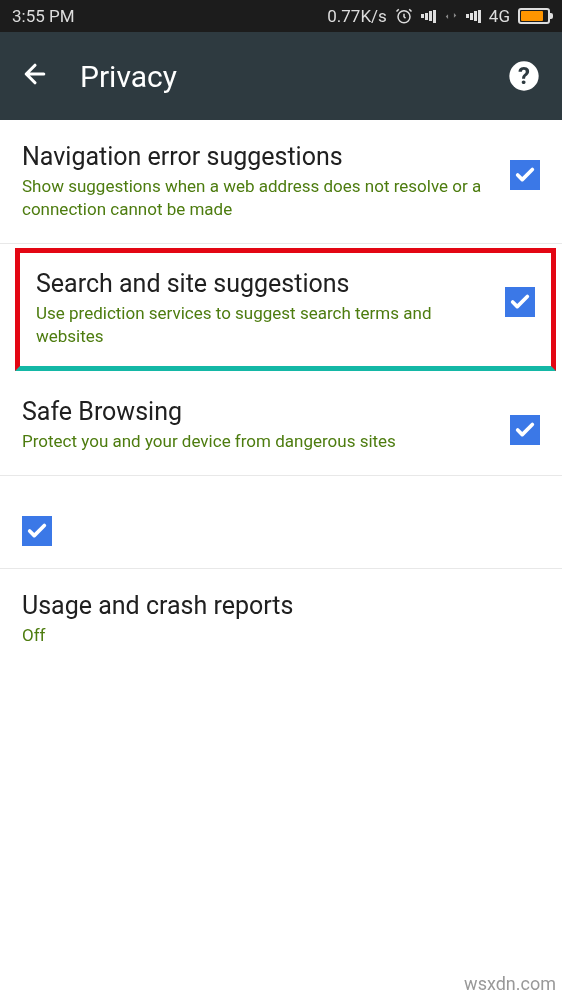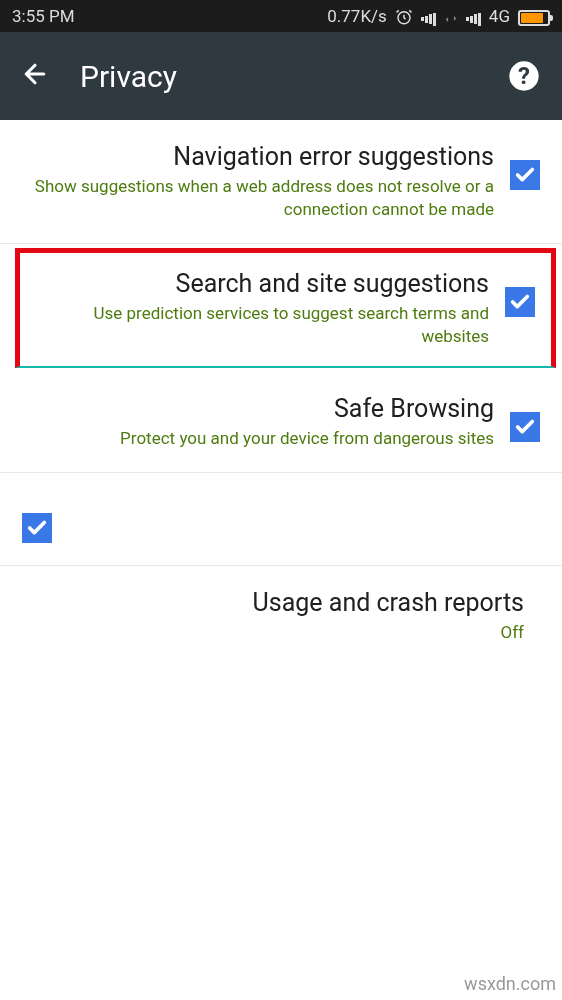--- a/index.html
+++ b/index.html
@@ -14,21 +14,21 @@
     .status-bar {
       height: 32px;
       background: #1c1c1c;
       color: #ddd;
       display: flex;
       align-items: center;
       padding: 14px 12px;
       font-size: 17px;
     }
     .status-left { flex: 0 0 auto; }
-    .status-right { flex: 1; display: flex; justify-content: flex-end; align-items: flex-end; gap: 8px; }
+    .status-right { flex: 1; display: flex; justify-content: flex-end; align-items: center; gap: 8px; }
     .status-right span, .status-right svg { display: inline-flex; align-items: center; }
     .battery {
       width: 32px; height: 16px; border: 2px solid #ddd; border-radius: 3px;
       position: relative; display: inline-block;
     }
     .battery::after { content:''; position:absolute; right:-5px; top:3px; width:3px; height:6px; background:#ddd; border-radius:0 2px 2px 0; }
     .battery-fill { position:absolute; left:1px; top:1px; bottom:1px; width:80%; background:#ff9500; border-radius:1px; }
     .app-bar {
       height: 88px;
       background: #2e3a40;
@@ -40,42 +40,42 @@
     .back-arrow { margin-right: 30px; cursor: pointer; }
     .app-title { font-size: 30px; font-weight: 400; flex: 1; }
     .help-button { width: 36px; height: 36px; display:flex; align-items:center; justify-content:center; cursor:pointer; }
     .content { background: #fff; }
     .setting-row {
       padding: 22px 22px 22px 22px;
       display: flex;
       align-items: flex-start;
       border-bottom: 1px solid #e8e8e8;
     }
-    .setting-text { flex: 1; padding-right: 16px; text-align: right; }
+    .setting-text { flex: 1; padding-right: 16px; }
     .setting-title { font-size: 25px; color: #202020; font-weight: 400; margin-bottom: 4px; }
     .setting-desc { font-size: 17px; color: #4d7c0f; line-height: 1.35; }
     .checkbox {
       width: 30px; height: 30px; flex: 0 0 30px;
       margin-top: 18px;
       border: 3px solid #777;
       display: flex; align-items: center; justify-content: center;
       cursor: pointer;
     }
     .checkbox.checked {
       background: #3b78e7;
       border-color: #3b78e7;
     }
     .checkbox.checked svg { display: block; }
     .checkbox svg { display: none; }
     .highlight {
       border: 5px solid #e30613;
       margin: 4px 6px;
       padding: 16px 16px 18px 16px;
     }
-    .highlight.setting-row { border-bottom: 2px solid #14b8a6; margin-left: 15px; }
+    .highlight.setting-row { border-bottom: 5px solid #14b8a6; margin-left: 15px; }
     .no-desc .setting-desc { margin-top: 2px; }
     .watermark {
       position: absolute;
       right: 6px;
       bottom: 6px;
       font-size: 18px;
       color: #999;
     }
     .signal-bars { display:inline-flex; gap:1px; align-items:flex-end; height:14px; }
     .signal-bars b { width:3px; background:#ddd; display:block; }

